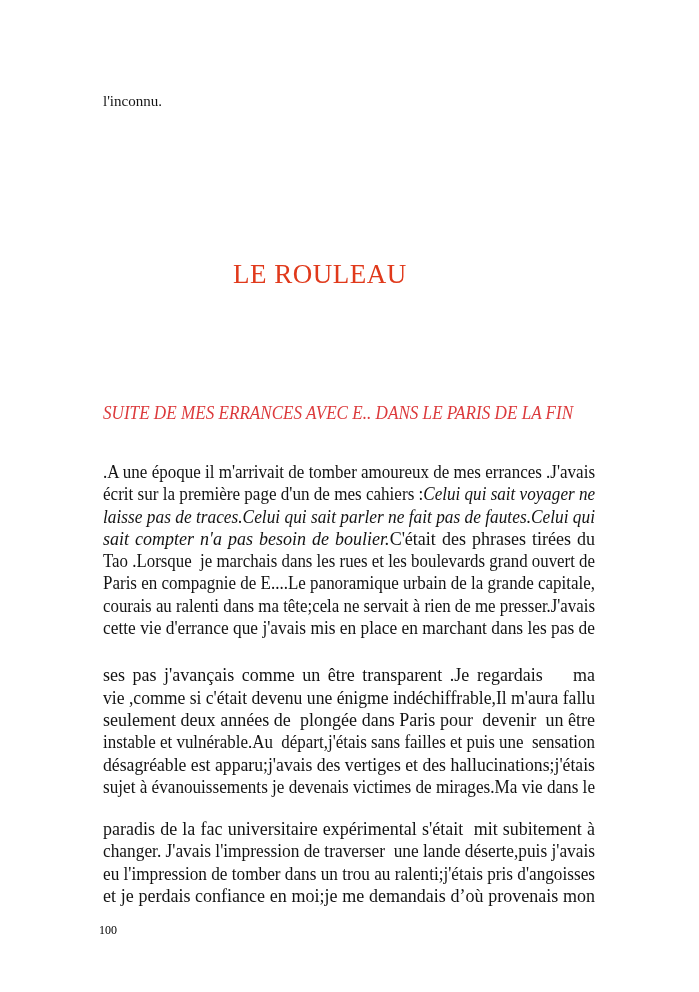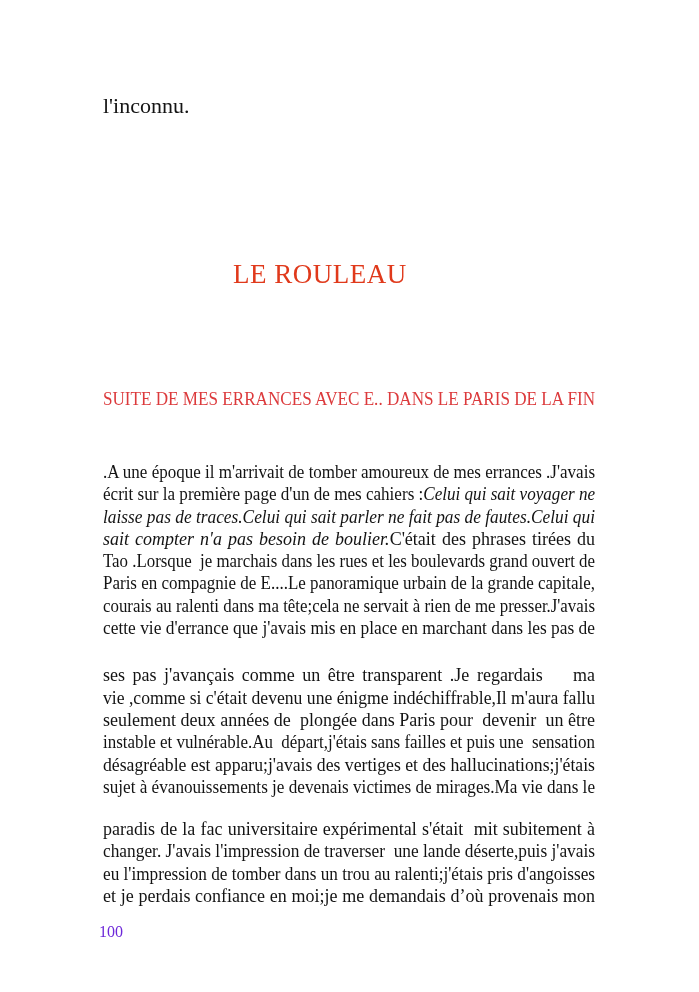--- a/index.html
+++ b/index.html
@@ -13,42 +13,43 @@
     height: 992px;
     background: #ffffff;
     font-family: "Liberation Serif", "DejaVu Serif", serif;
     color: #131313;
     overflow: hidden;
   }
   .note {
     position: absolute;
     left: 103px;
     top: 93px;
-    font-size: 22px;
+    font-size: 15px;
     color: #141414;
     white-space: pre;
   }
   .title {
     position: absolute;
     left: 233px;
     top: 259px;
     margin: 0;
     font-size: 27px;
     font-weight: normal;
     letter-spacing: 0.5px;
     white-space: pre;
     text-align: center;
   }
   .heading {
     position: absolute;
     left: 103px;
-    top: 386px;
+    top: 400px;
     width: 492px;
     font-size: 19px;
     line-height: 26px;
+    font-style: italic;
   }
   .body-text {
     position: absolute;
     left: 103px;
     top: 461px;
     width: 492px;
     font-size: 18px;
     line-height: 22.3px;
     color: #131313;
   }
@@ -59,22 +60,22 @@
   .hline > span, .bline > span {
     display: inline-block;
     white-space: pre;
     transform-origin: left center;
   }
   .seg-italic { font-style: italic; }
   .pagenum {
     position: absolute;
     left: 99px;
     top: 923px;
-    font-size: 16px;
-    color: #6d28d9;
+    font-size: 12px;
+    color: #000000;
   }
 </style>
 </head>
 <body>
 
 <div class="page">
   <div class="note">l'inconnu.</div>
 
   <h1 class="title" style="color: rgb(224, 57, 27);">LE ROULEAU</h1>
 

